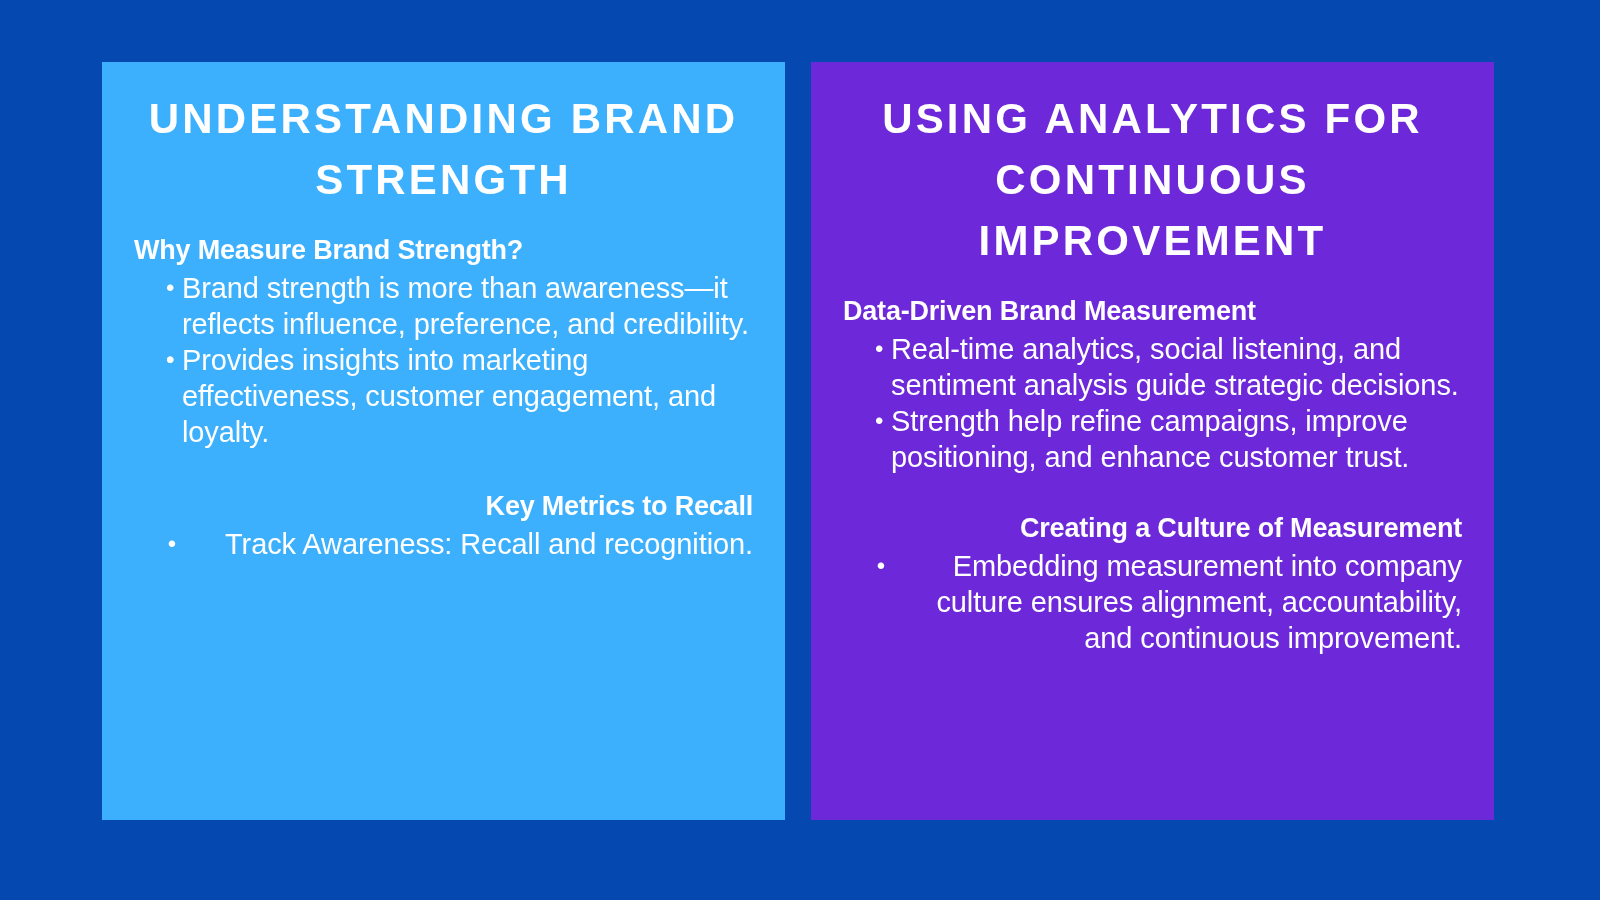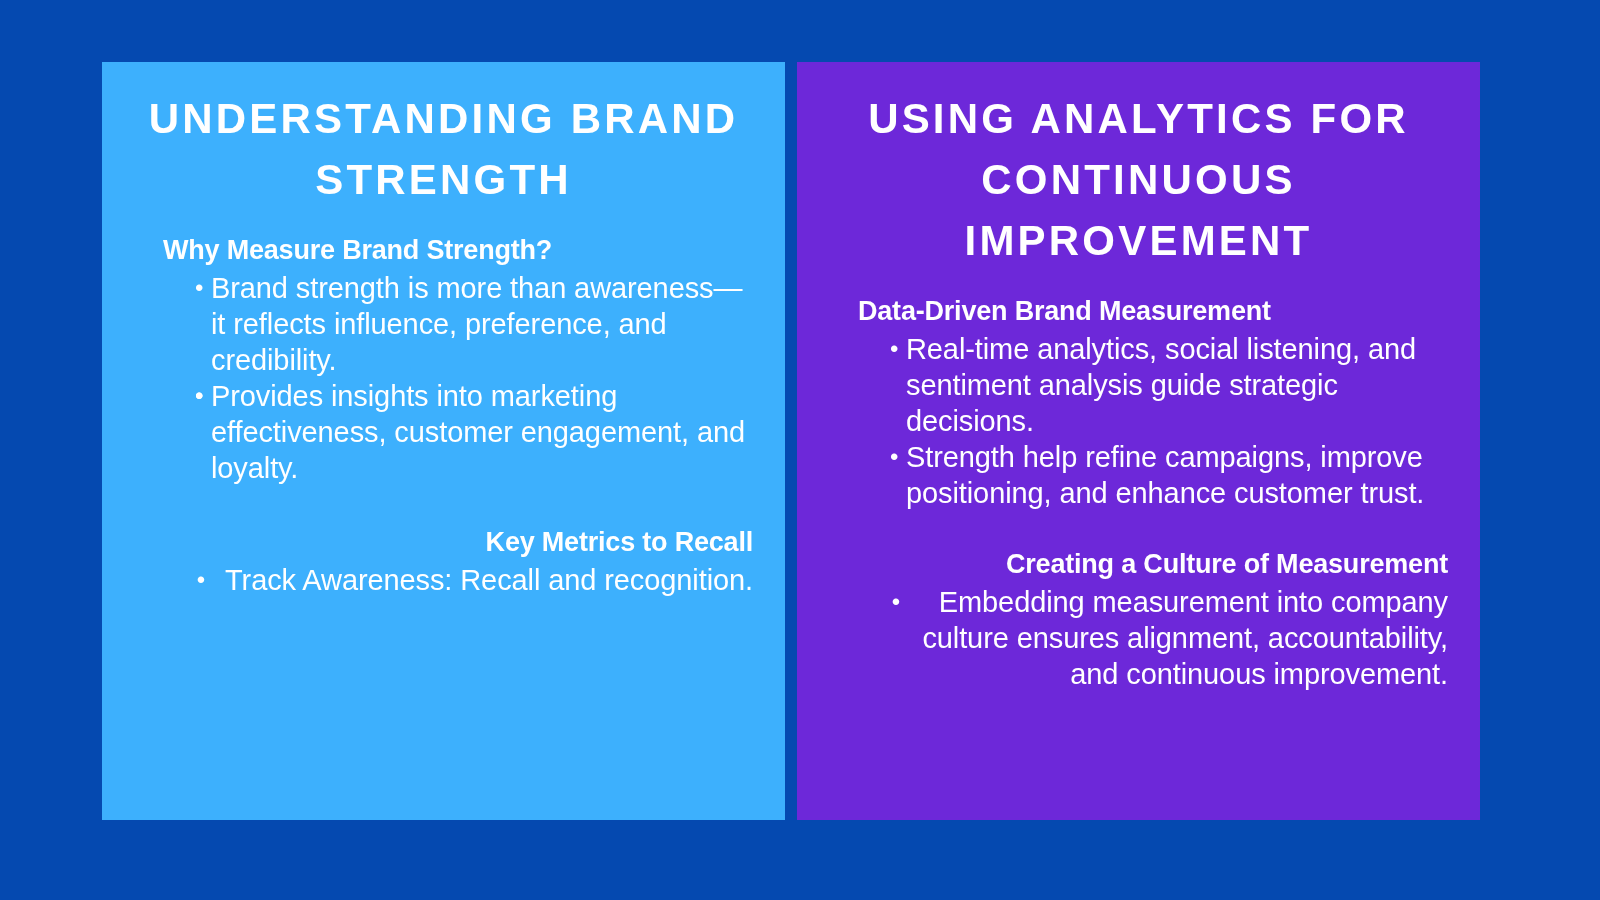--- a/index.html
+++ b/index.html
@@ -23,21 +23,21 @@
   }
 
   .cards {
     position: absolute;
     left: 102px;
     top: 62px;
     width: 1392px;
     height: 682px;
     display: flex;
     flex-direction: row;
-    gap: 12px;
+    gap: 26px;
   }
 
   .card {
     position: relative;
     width: 683px;
     height: 758px;
     background: #3db0fd;
     overflow: hidden;
     box-sizing: border-box;
     padding: 26px 32px 0 32px;
@@ -50,21 +50,20 @@
     letter-spacing: 3.2px;
     line-height: 61px;
     text-align: center;
     text-transform: uppercase;
     margin: 0;
     padding: 0 6px;
   }
 
   .card-body {
     margin-top: 22px;
-    margin-left: 29px;
   }
 
   .section {
     margin-bottom: 0;
   }
   .section + .section {
     margin-top: 38px;
     text-align: right;
   }
 

